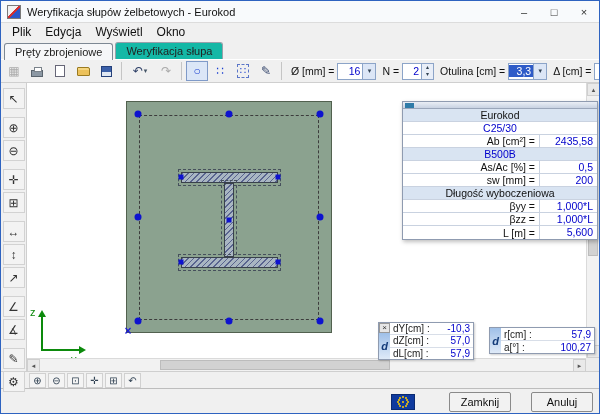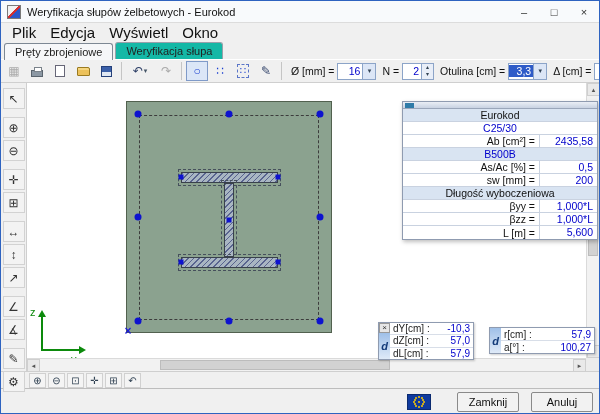--- a/index.html
+++ b/index.html
@@ -7,21 +7,21 @@
   .window { position:relative; width:600px; height:414px; background:#f0f0f0; border:1px solid #2e63c0; overflow:hidden; }
 
   
   .titlebar { height:22px; display:flex; align-items:center; background:#f8fafc; border-bottom:1px solid #dcdcdc; padding-left:6px; gap:6px; }
   .app-icon { width:14px; height:14px; border:1px solid #7a7a7a; background:linear-gradient(135deg,#f2f2f2 0 42%,#d23030 42% 58%,#2a57c8 58%); flex:0 0 auto; }
   .title { font-size:11px; color:#111; flex:1; white-space:nowrap; overflow:hidden; }
   .wc { display:flex; height:100%; }
   .wbtn { width:30px; height:100%; display:flex; align-items:center; justify-content:center; font-size:11px; color:#333; }
 
   
-  .menubar { height:18px; display:flex; align-items:center; padding-left:4px; font-size:15px; background:#f0f0f0; }
+  .menubar { height:18px; display:flex; align-items:center; padding-left:4px; font-size:12px; background:#f0f0f0; }
   .mi { padding:1px 7px; color:#111; }
 
   
   .tabbar { height:18px; display:flex; align-items:flex-end; padding-left:3px; background:#f0f0f0; }
   .tab { font-size:11px; height:17px; display:flex; align-items:center; padding:0 10px; border:1px solid #98a0aa; border-bottom:none; border-radius:3px 3px 0 0; background:#14b8a6; margin-right:2px; color:#222; }
   .tab.active { background:#f6f7f9; border-color:#7d8894; position:relative; top:1px; }
 
   
   .toolbar { height:24px; display:flex; align-items:center; gap:1px; padding:0 2px; border-top:1px solid #fff; border-bottom:1px solid #cfcfcf; font-size:10.5px; white-space:nowrap; overflow:hidden; }
   .tbtn { width:22px; height:20px; display:flex; align-items:center; justify-content:center; font-size:12px; color:#2c3e66; border:1px solid transparent; flex:0 0 auto; position:relative; }
@@ -101,21 +101,21 @@
   .ibadge { flex:1; background:linear-gradient(180deg,#9fc0e8,#dfeaf8); color:#123a78; font-weight:bold; font-style:italic; display:flex; align-items:center; justify-content:center; font-size:11px; }
   .irows { flex:1; display:flex; flex-direction:column; }
   .irow { flex:1; display:flex; align-items:center; border-bottom:1px solid #d8dee8; padding:0 3px; background:#fff; }
   .irow:last-child { border-bottom:none; }
   .ilbl { flex:1; color:#222; }
   .ival { color:#0000cc; }
 
   
   .zoombar { height:17px; display:flex; align-items:center; gap:2px; padding-left:28px; background:#f0f0f0; border-top:1px solid #cfcfcf; }
   .zbtn { width:17px; height:15px; font-size:10px; display:flex; align-items:center; justify-content:center; border:1px solid #d0d0d0; background:#f4f4f4; color:#345; }
-  .footer { height:27px; display:flex; align-items:center; justify-content:flex-end; gap:12px; padding-right:6px; border-top:1px solid #bdbdbd; background:#f0f0f0; }
+  .footer { height:27px; display:flex; align-items:center; justify-content:flex-end; gap:20px; padding-right:6px; border-top:1px solid #bdbdbd; background:#f0f0f0; }
   .euflag { width:24px; height:16px; background:#0f3a9e; border:1px solid #0a2a70; position:relative; margin-right:14px; }
   .eustars { position:absolute; left:50%; top:50%; width:2px; height:2px; border-radius:50%; background:#ffcc00; transform:translate(-50%,-50%);
     box-shadow:0 -5px #fc0,3px -4px #fc0,4px -2px #fc0,5px 0 #fc0,4px 2px #fc0,3px 4px #fc0,0 5px #fc0,-3px 4px #fc0,-4px 2px #fc0,-5px 0 #fc0,-4px -2px #fc0,-3px -4px #fc0; }
   .fbtn { width:62px; height:20px; font-size:11px; background:#f2f2f2; border:1px solid #8a8a8a; border-radius:2px; color:#111; display:flex; align-items:center; justify-content:center; }
 </style>
 </head>
 <body>
 
 <div class="window">
 

